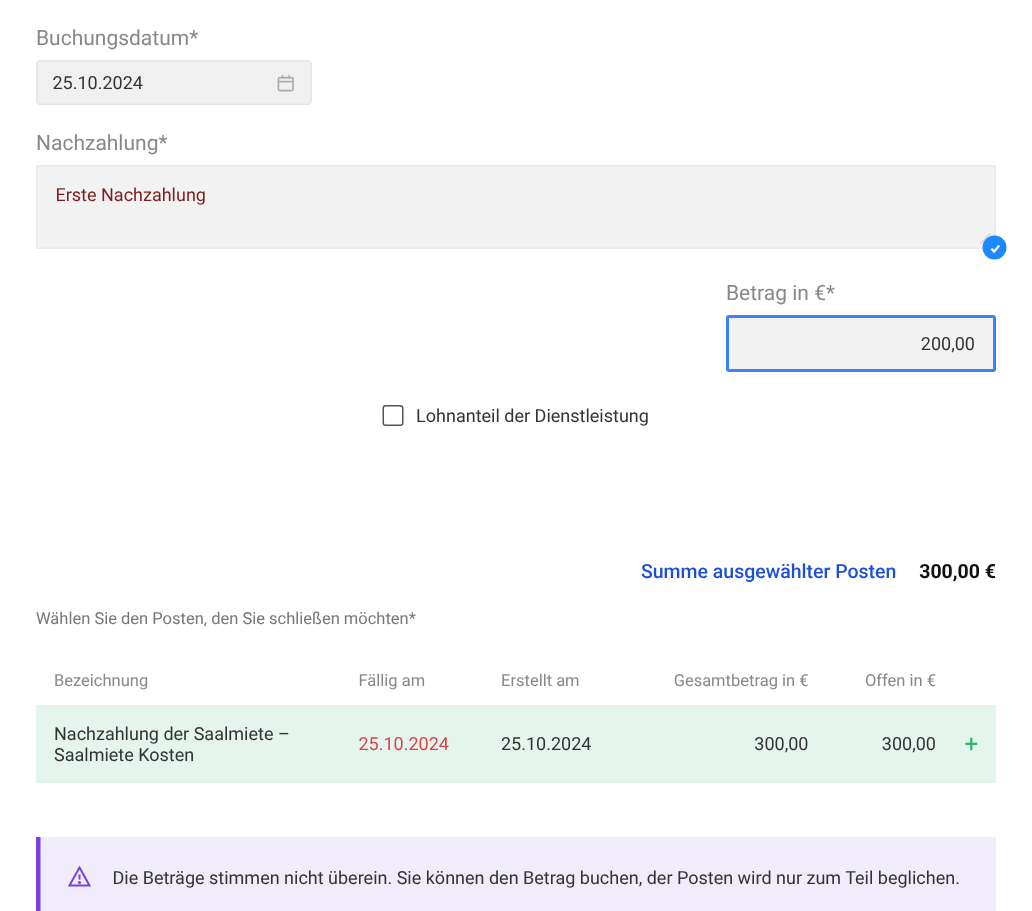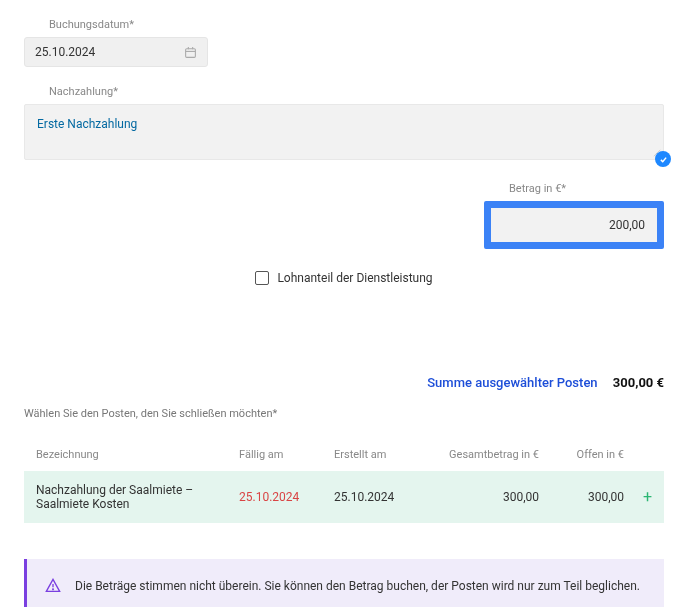--- a/index.html
+++ b/index.html
@@ -9,25 +9,24 @@
     }
     body {
       font-family: -apple-system, BlinkMacSystemFont, "Segoe UI", Roboto, Arial, sans-serif;
       background: #fff;
       padding: 18px 24px;
       color: #333;
       font-size: 12.5px;
       width: 688px;
     }
     .field-label {
-      font-size: 11px;
+      font-size: 14px;
       color: #888;
       margin-bottom: 6px;
       display: block;
-      margin-left: 25px;
     }
     .date-input-wrap {
       display: inline-flex;
       align-items: center;
       background: #f0f0f0;
       border: 1px solid #e5e5e5;
       border-radius: 3px;
       padding: 7px 10px;
       width: 184px;
       justify-content: space-between;
@@ -43,21 +42,21 @@
     }
     .text-input-wrap {
       margin-top: 18px;
     }
     .textarea-box {
       background: #f2f2f2;
       border: 1px solid #e8e8e8;
       border-radius: 2px;
       padding: 12px 12px 28px 12px;
       font-size: 12px;
-      color: #0369a1;
+      color: #7f1d1d;
       position: relative;
       min-height: 48px;
     }
     .textarea-box .resize-handle {
       position: absolute;
       right: 2px;
       bottom: 2px;
       width: 8px;
       height: 8px;
       opacity: 0.4;
@@ -81,21 +80,21 @@
     .amount-row {
       margin-top: 22px;
       display: flex;
       justify-content: flex-end;
     }
     .amount-col {
       width: 180px;
     }
     .amount-input {
       background: #f2f2f2;
-      border: 7px solid #3b82f6;
+      border: 2px solid #3b82f6;
       border-radius: 2px;
       padding: 10px 12px;
       text-align: right;
       font-size: 12px;
       color: #333;
     }
     .checkbox-row {
       margin-top: 22px;
       display: flex;
       align-items: center;

